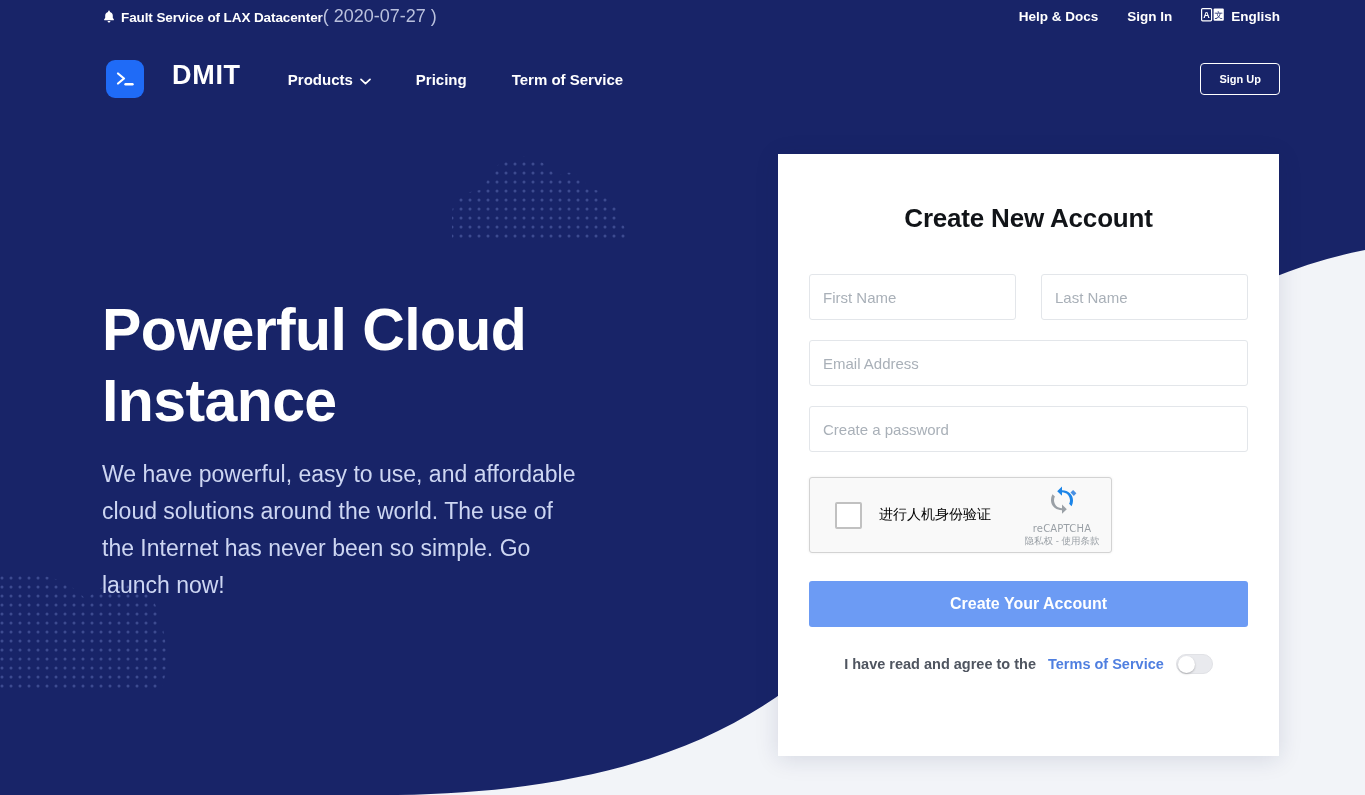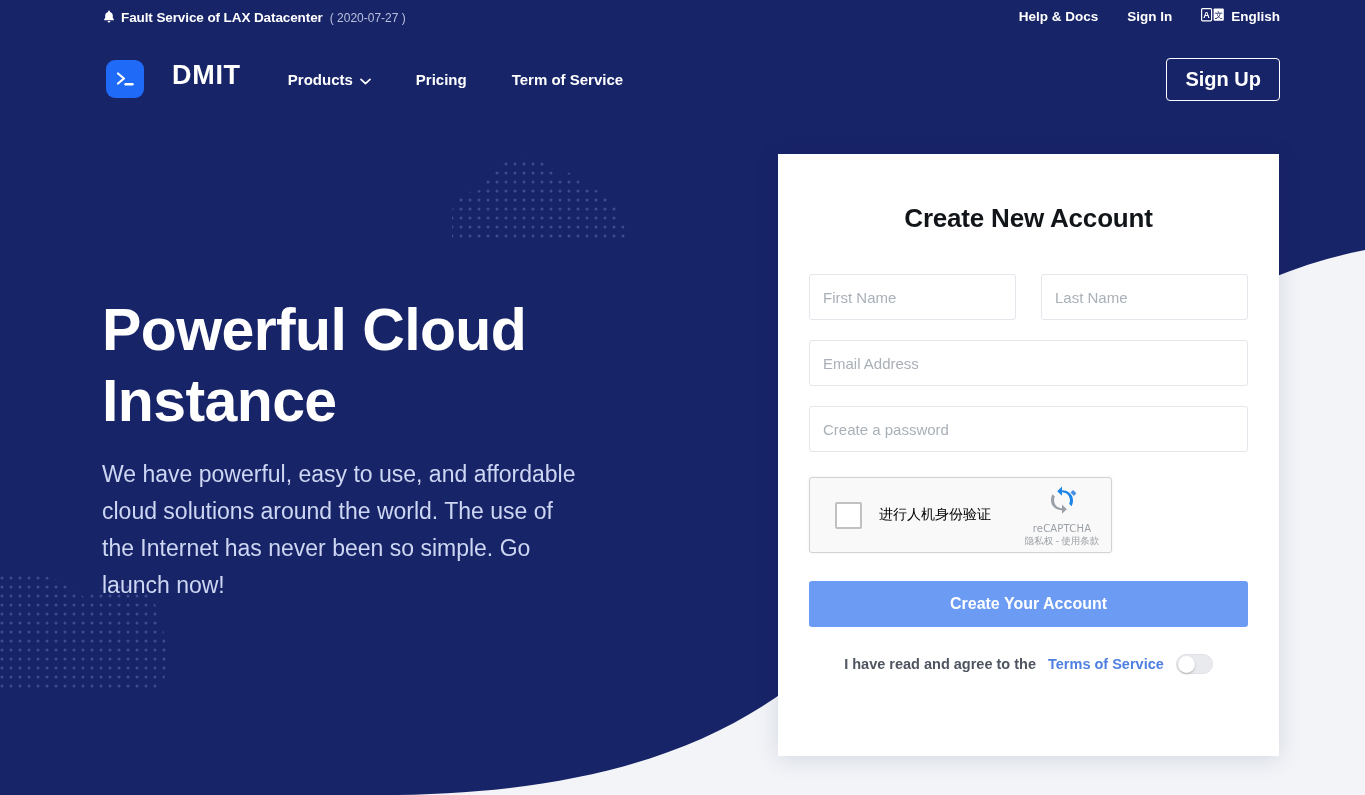--- a/index.html
+++ b/index.html
@@ -31,21 +31,21 @@
     white-space:nowrap;
   }
   .bell-icon {
     display:inline-block; width:12px; height:14px; margin-right:6px;
     position:relative; top:2px;
   }
   .fault-title {
     color:#ffffff; font-size:13.5px; font-weight:bold; letter-spacing:-0.1px;
   }
   .fault-date {
-    color:#b9c0dd; font-size:12px; margin-left:7px; font-weight:normal;
+    color:#b9c0dd; font-size:18px; font-weight:normal;
   }
   .topbar-right {
     margin-left:auto; margin-right:85px;
     display:flex; align-items:center; gap:29px; white-space:nowrap;
   }
   .topbar-link {
     color:#ffffff; font-size:13.5px; font-weight:bold; text-decoration:none;
     cursor:pointer;
   }
   .lang {
@@ -78,21 +78,21 @@
   .nav-link {
     color:#ffffff; font-size:15px; font-weight:bold; text-decoration:none;
     cursor:pointer; display:flex; align-items:center; gap:7px;
   }
   .caret { display:block; }
   .signup-btn {
     margin-left:auto; margin-right:85px;
     border:1.5px solid #ffffff; border-radius:4px;
     color:#ffffff; background:transparent;
     font-family:"Liberation Sans", sans-serif;
-    font-size:20px; font-weight:bold;
+    font-size:11px; font-weight:bold;
     padding:9px 18px; cursor:pointer; white-space:nowrap;
   }
 
   
   .hero-copy {
     position:absolute; left:102px; top:295px; width:580px; z-index:4;
   }
   .hero-title {
     margin:0; color:#ffffff; font-size:59px; line-height:71px;
     font-weight:bold; letter-spacing:-0.6px;
@@ -152,21 +152,21 @@
     position:absolute; right:10px; top:8px; width:78px;
     text-align:center;
   }
   .rc-logo { display:block; margin:0 auto; }
   .rc-name {
     font-size:10px; color:#9aa0a6; letter-spacing:0.2px;
     font-family:"DejaVu Sans", sans-serif; margin-top:1px;
   }
   .rc-terms {
     font-size:9.5px; color:#9aa0a6;
-    font-family:Liberation Serif, serif; white-space:nowrap;
+    font-family:Liberation Sans, sans-serif; white-space:nowrap;
     margin-top:1px;
   }
 
   
   .submit-btn {
     margin-top:28px; width:100%; height:46px;
     background:#6c9bf4; border:none; border-radius:3px;
     color:#ffffff; font-size:16px; font-weight:bold;
     font-family:"Liberation Sans", sans-serif;
     cursor:pointer;

